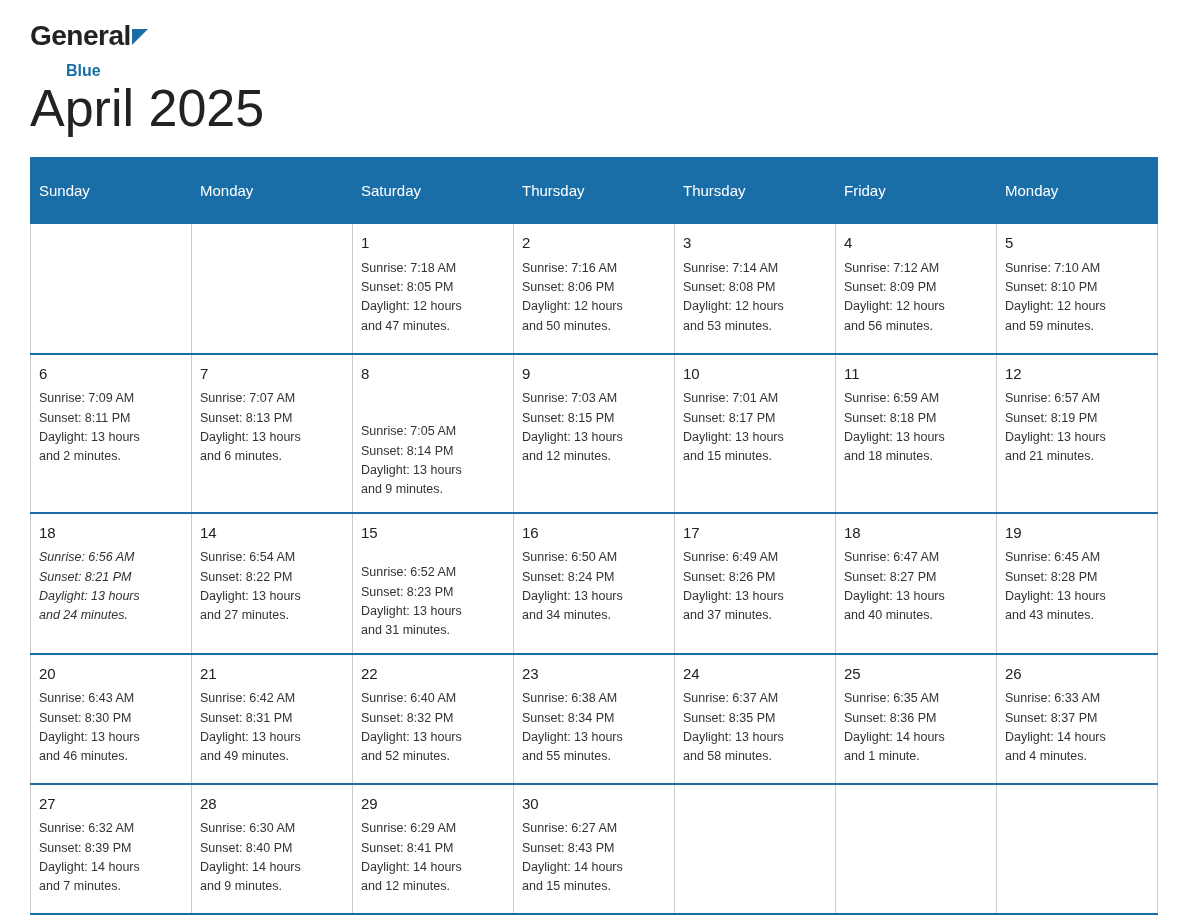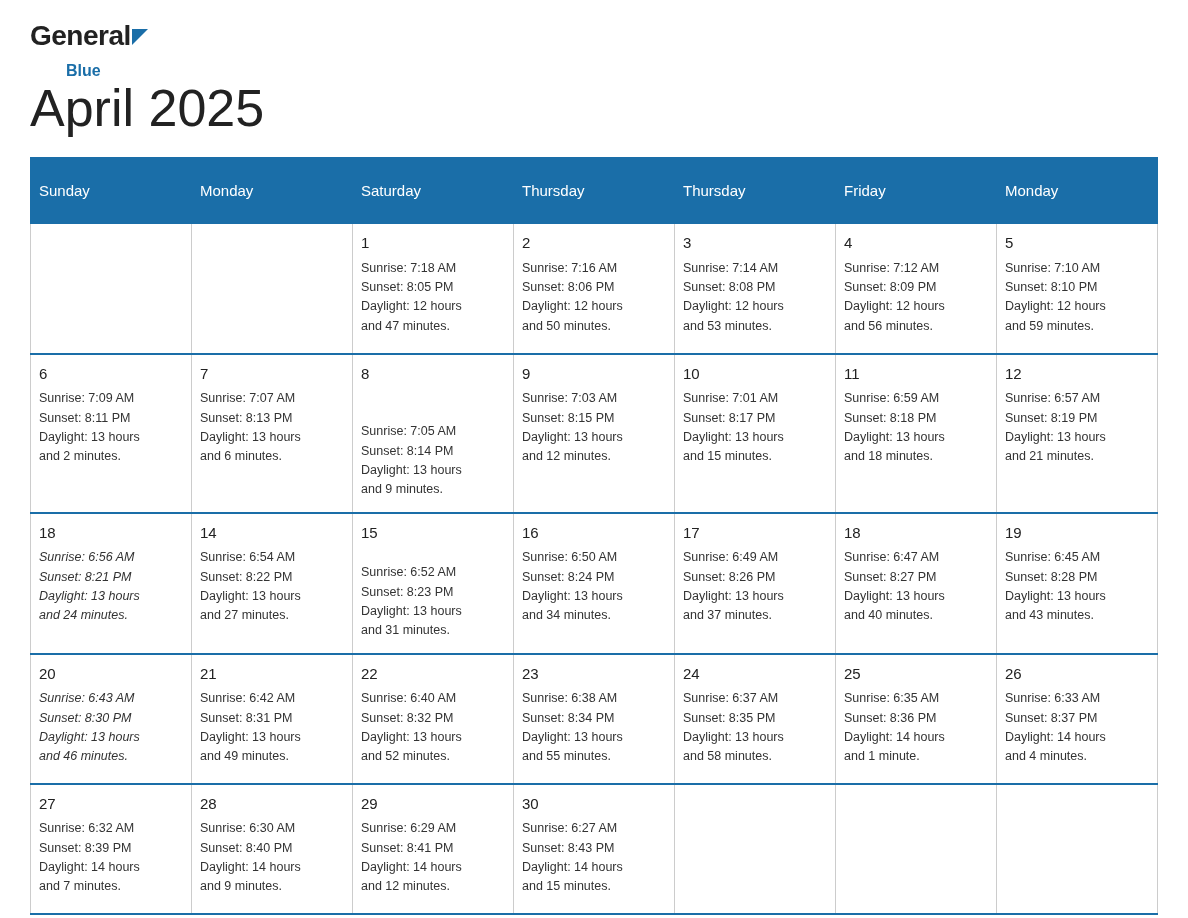--- a/index.html
+++ b/index.html
@@ -301,21 +301,21 @@
           <span class="day-num">19</span>
           <div class="day-info" style="white-space: pre-line;">Sunrise: 6:45 AM
 Sunset: 8:28 PM
 Daylight: 13 hours
 and 43 minutes.</div>
         </td>
       </tr>
       <tr>
         <td>
           <span class="day-num">20</span>
-          <div class="day-info" style="white-space: pre-line; font-style: italic;">Sunrise: 6:43 AM
+          <div class="day-info" style="white-space: pre-line;">Sunrise: 6:43 AM
 Sunset: 8:30 PM
 Daylight: 13 hours
 and 46 minutes.</div>
         </td>
         <td>
           <span class="day-num">21</span>
           <div class="day-info" style="white-space: pre-line;">Sunrise: 6:42 AM
 Sunset: 8:31 PM
 Daylight: 13 hours
 and 49 minutes.</div>

